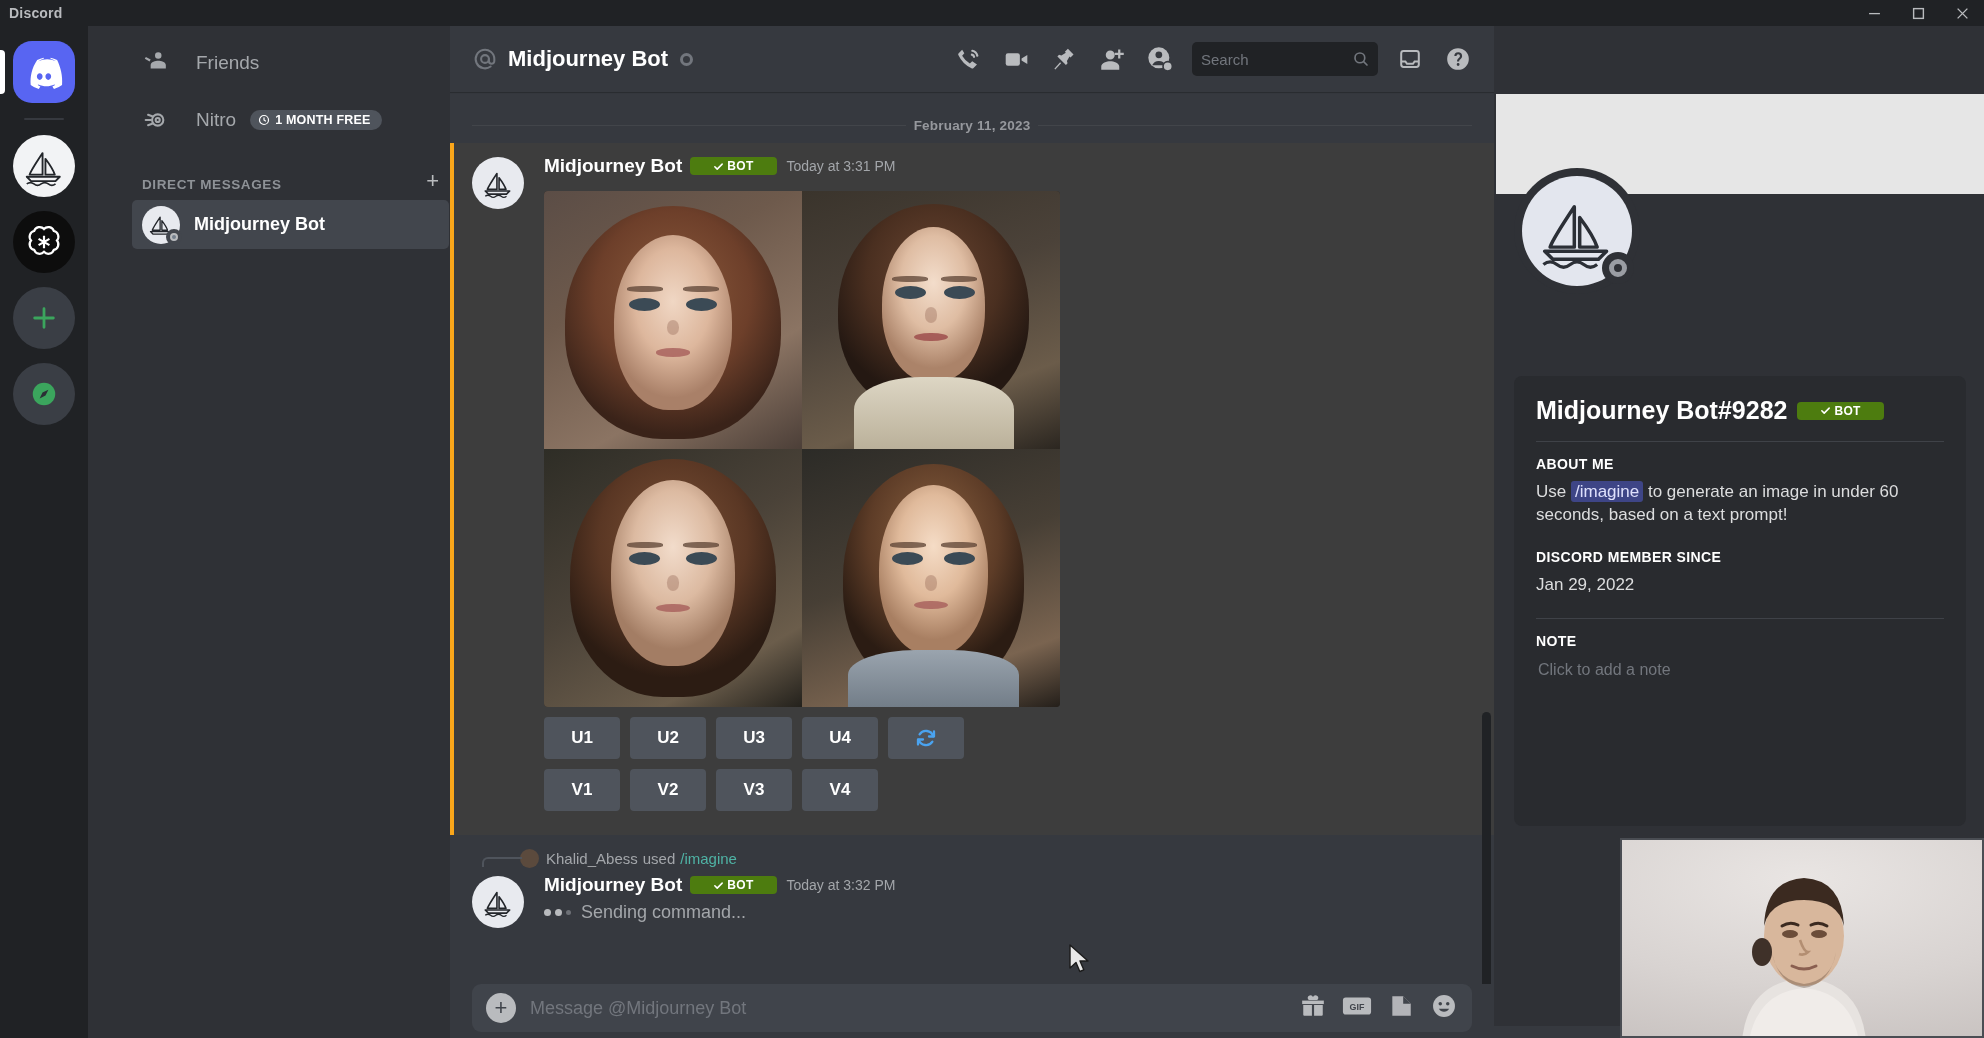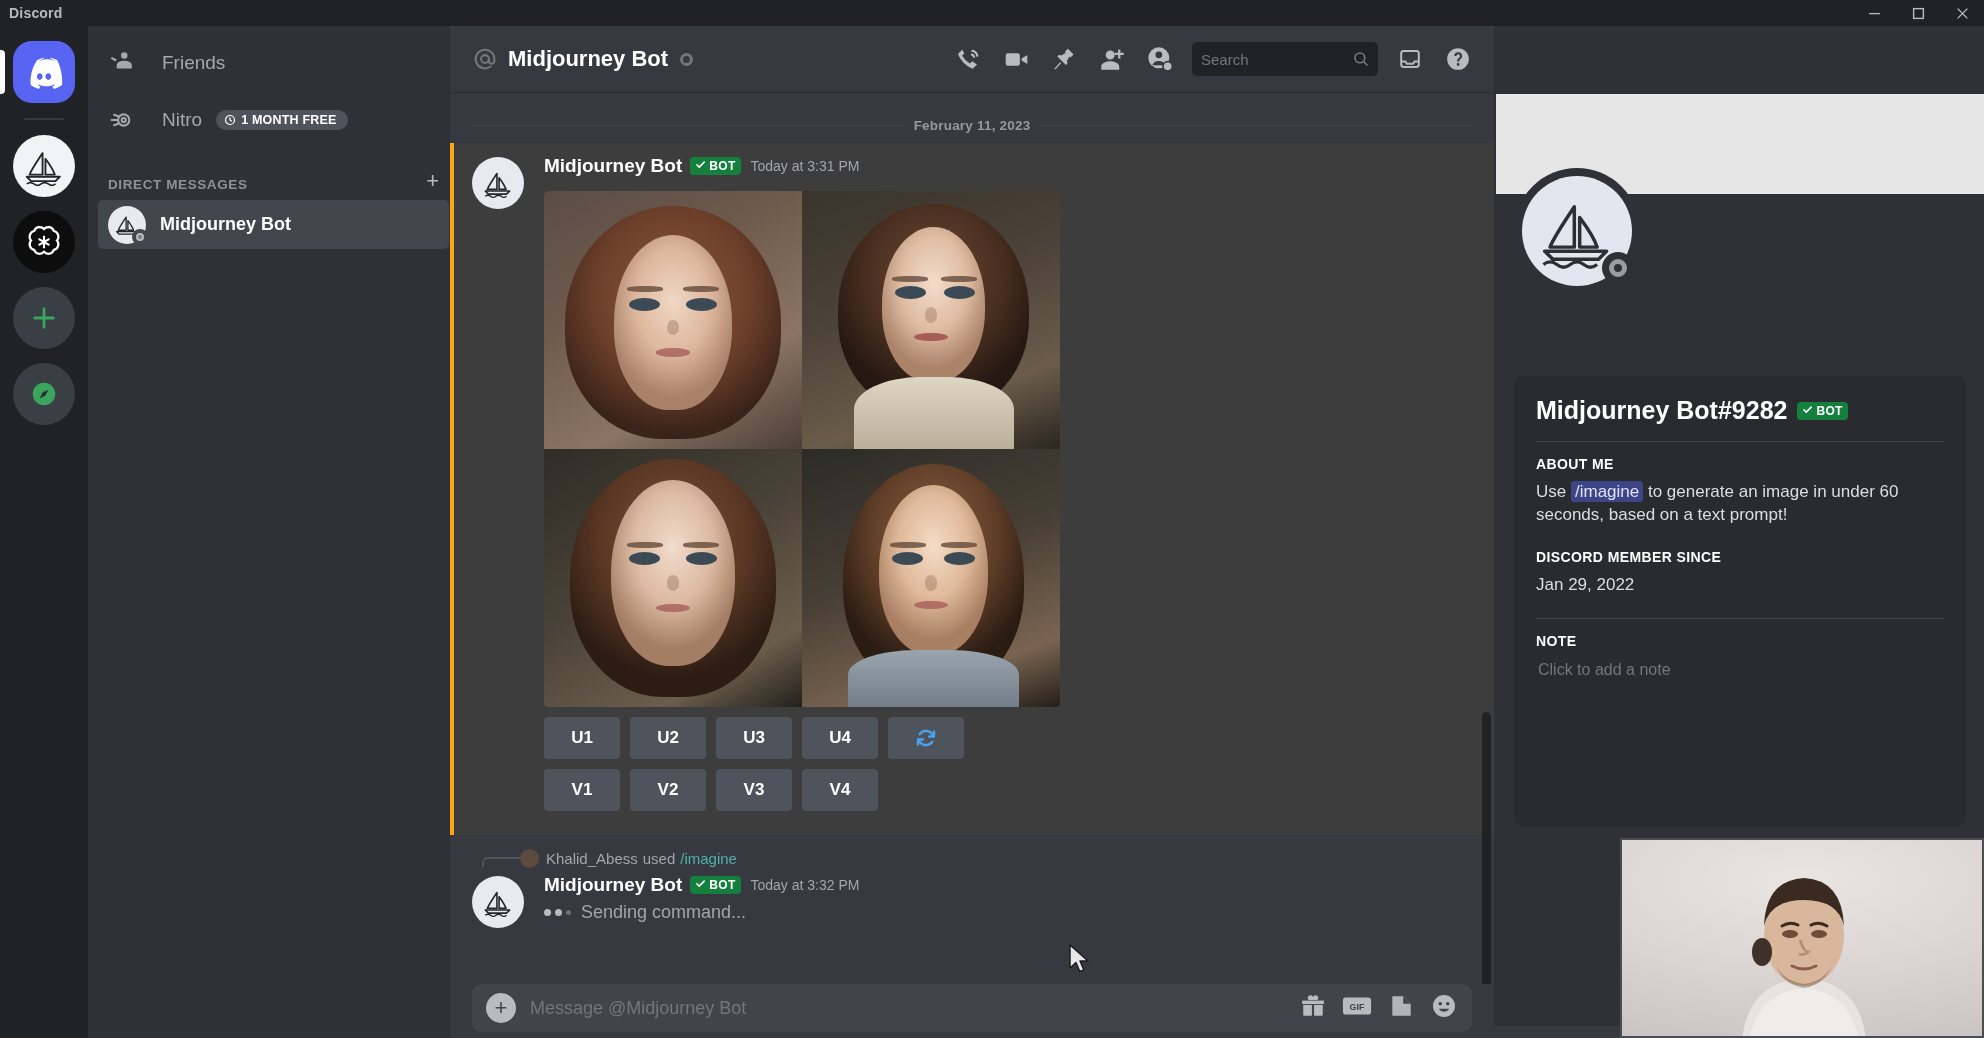--- a/index.html
+++ b/index.html
@@ -86,21 +86,21 @@
   }
   .dm-search {
     width: 100%; height: 38px;
     background: #202225; border-radius: 5px;
     border: none; outline: none;
     color: #dcddde; font-size: 16px;
     padding: 0 11px;
     font-family: "Liberation Sans", sans-serif;
   }
   .dm-search::placeholder { color: #72767d; }
-  .dm-list { padding: 10px 1px 0 10px; }
+  .dm-list { padding: 10px 1px 0 10px; margin-left: 34px; }
   .dm-row {
     height: 53px; border-radius: 5px;
     display: flex; align-items: center;
     padding: 0 10px; margin-bottom: 4px;
     color: #a5a8ac;
     cursor: pointer;
   }
   .dm-row-icon {
     width: 38px; display: flex; align-items: center;
     justify-content: flex-start; color: #a5a8ac;
@@ -225,24 +225,24 @@
     width: 52px; height: 52px; border-radius: 50%;
     background: #e8eaef; flex: 0 0 52px;
     margin-right: 20px; margin-top: 2px;
     display: flex; align-items: center; justify-content: center;
     overflow: hidden;
   }
   .msg-body { flex: 1 1 auto; min-width: 0; }
   .msg-head { display: flex; align-items: center; gap: 8px; }
   .msg-author { font-size: 19px; font-weight: bold; color: #ffffff; }
   .bot-tag {
-    background: #15803d; color: #fff;
+    background: #4d7c0f; color: #fff;
     font-size: 12px; font-weight: bold;
-    border-radius: 4px; padding: 2px 5px;
-    display: flex; align-items: flex-start; gap: 3px;
+    border-radius: 4px; padding: 2px 23px;
+    display: flex; align-items: center; gap: 3px;
     letter-spacing: .3px;
   }
   .msg-time { font-size: 14px; color: #a3a6aa; margin-left: 2px; }
   .msg-text { font-size: 19px; color: #dcddde; margin-top: 6px; line-height: 1.3; }
   .msg-text b { font-weight: bold; color: #ffffff; }
   .mention {
     background: rgba(88,101,242,.3);
     color: #dee0fc; border-radius: 3px; padding: 1px 2px;
     font-weight: 500;
   }

